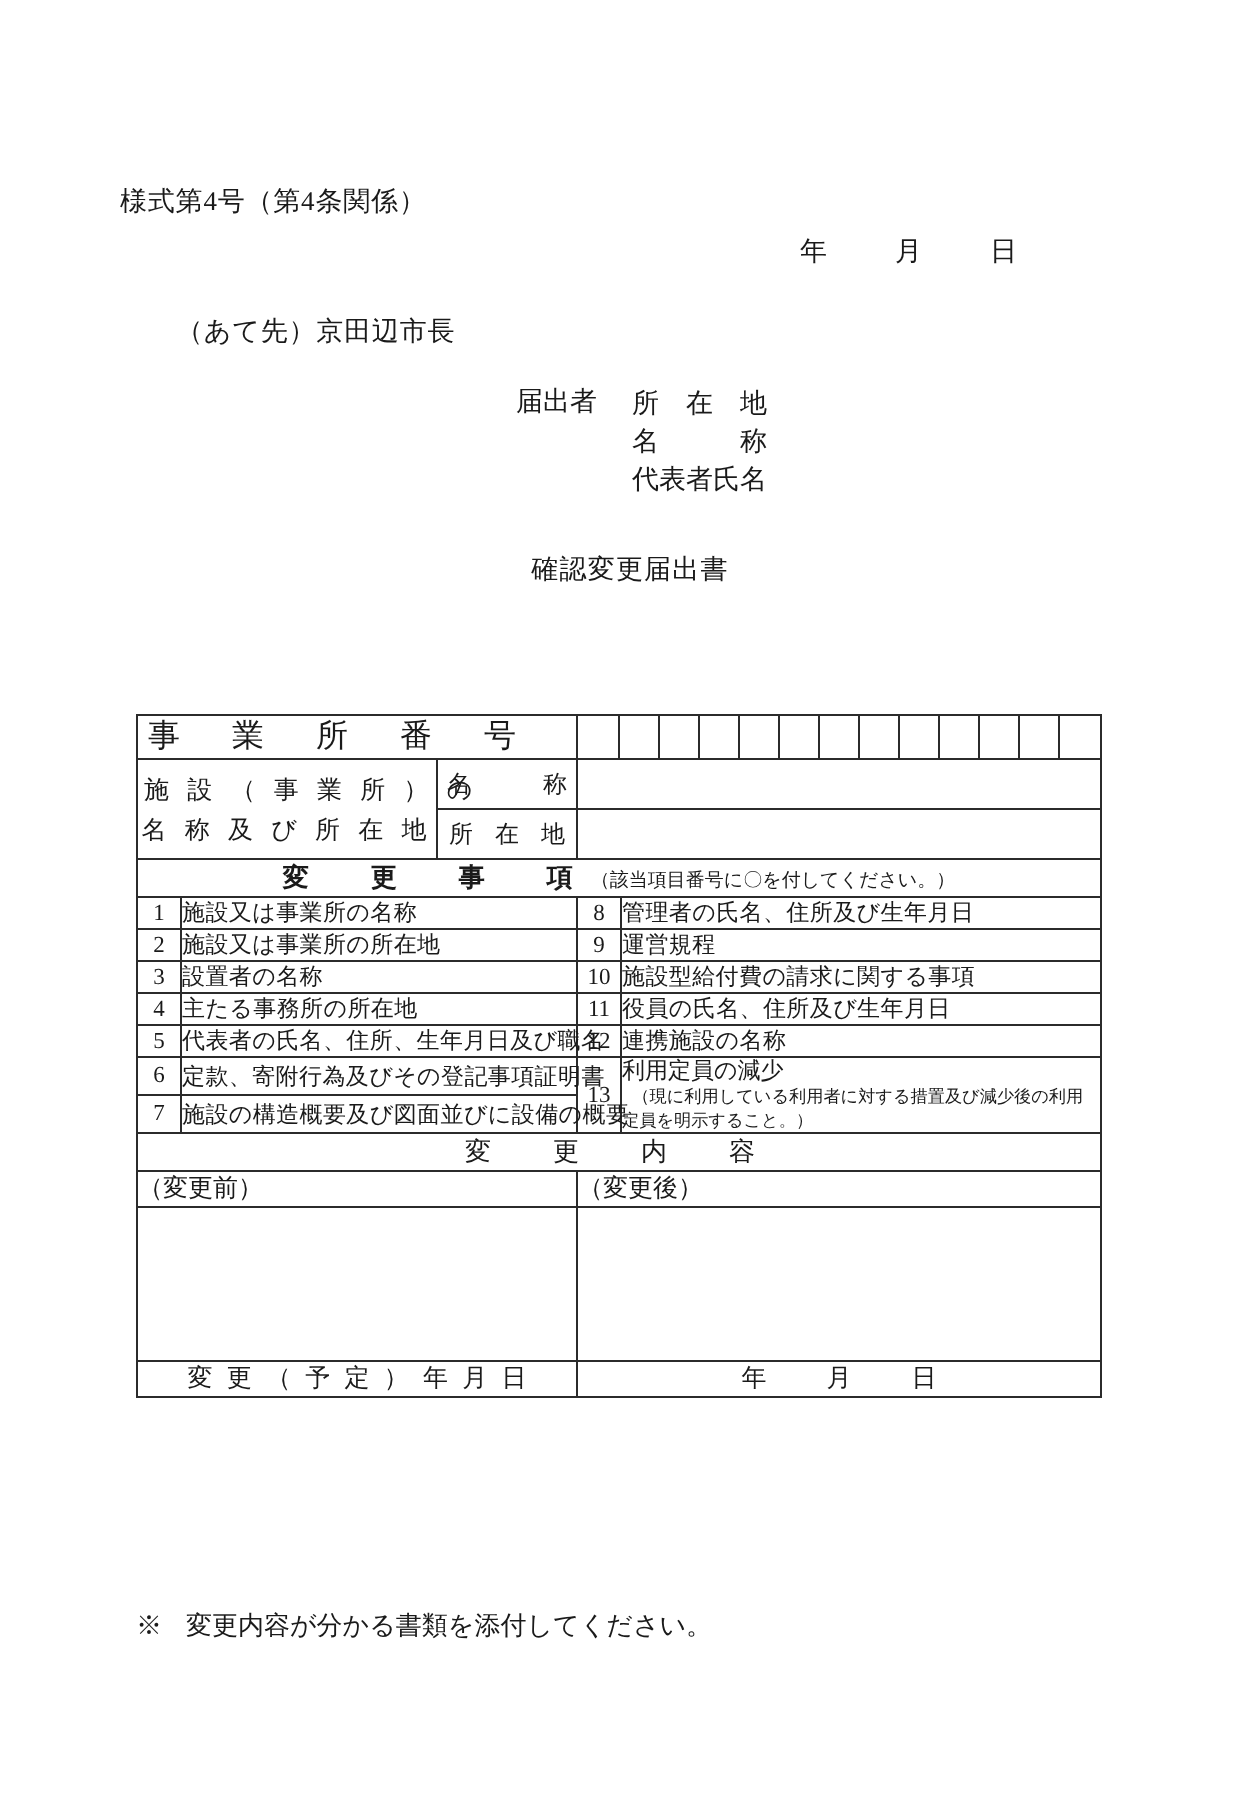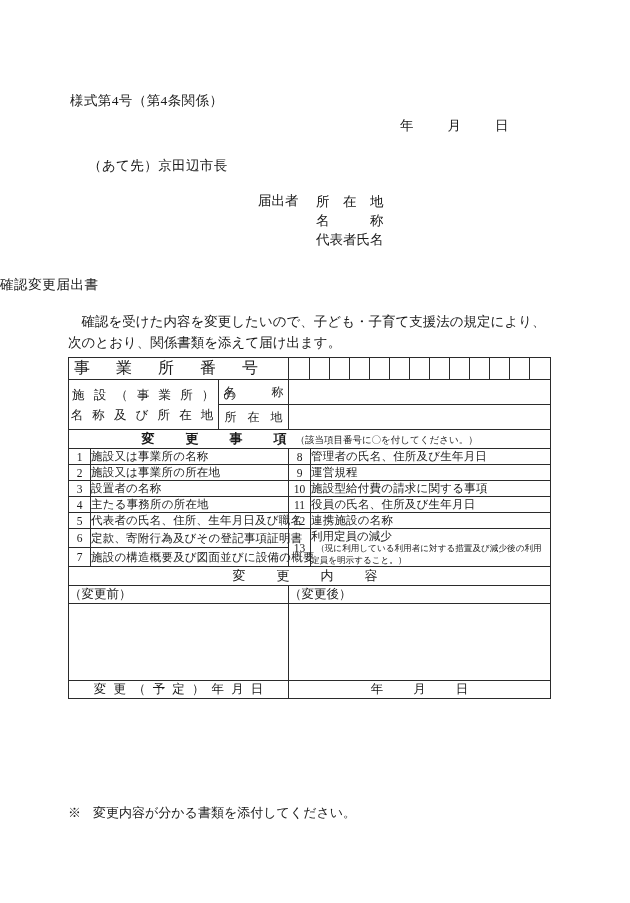--- a/index.html
+++ b/index.html
@@ -18,21 +18,21 @@
   .page {
     position: absolute;
     left: 0; top: 0;
     width: 630px;
     height: 903px;
   }
 
   
   .form-no {
     position: absolute;
-    left: 70px;
+    left: 60px;
     top: 92px;
     font-size: 13.5px;
     letter-spacing: 0.4px;
     white-space: nowrap;
   }
   .date-line {
     position: absolute;
     left: 400px;
     top: 117px;
     font-size: 13.5px;
@@ -68,21 +68,21 @@
   }
   .submitter-rows div {
     line-height: 19px;
     white-space: nowrap;
   }
 
   .doc-title {
     position: absolute;
     left: 0; top: 276px;
     width: 630px;
-    text-align: left;
+    text-align: center;
     font-size: 13.5px;
     letter-spacing: 0.6px;
   }
 
   .intro {
     position: absolute;
     left: 68px;
     top: 311px;
     width: 485px;
     font-size: 13.5px;
@@ -245,24 +245,20 @@
     <div class="submitter-label">届出者</div>
     <div class="submitter-rows">
       <div>所　在　地</div>
       <div>名　　　称</div>
       <div>代表者氏名</div>
     </div>
   </div>
 
   <div class="doc-title">確認変更届出書</div>
 
-  <div class="intro">
-    <p class="l1">確認を受けた内容を変更したいので、子ども・子育て支援法の規定により、</p>
-    <p class="l2">次のとおり、関係書類を添えて届け出ます。</p>
-  </div>
 
   <table class="main-table">
     <colgroup>
       <col style="width:22px">
       <col style="width:128px">
       <col style="width:70px">
       <col style="width:22px">
       <col style="width:28px">
       <col style="width:212px">
     </colgroup>

